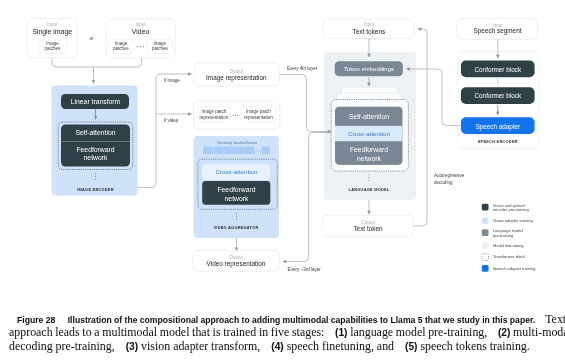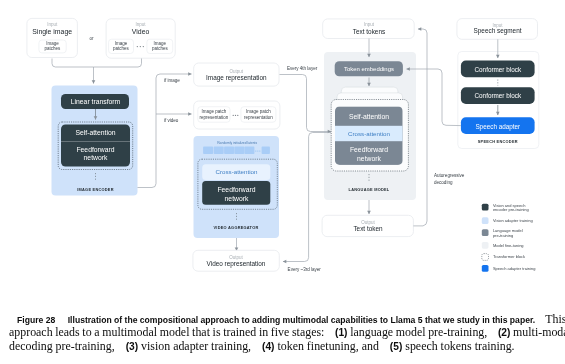--- a/index.html
+++ b/index.html
@@ -255,16 +255,16 @@
       <text class="lgd" x="492.9" y="258.1">Transformer block</text>
     </g>
     <g>
       <rect x="481.8" y="265" width="6.7" height="6.8" rx="1.6" fill="#1474ef"></rect>
       <text class="lgd" x="492.9" y="269.6">Speech adapter training</text>
     </g>
   </g>
 </svg>
 
 <div id="cap">
-  <div class="cline"><span class="jb"><b>Figure 28</b></span><span class="gap2"></span><span class="jb"><b>Illustration of the compositional approach to adding multimodal capabilities to Llama 5 that we study in this paper.</b></span><span class="gap3"></span><span class="tail">This</span></div>
+  <div class="cline"><span class="jb"><b>Figure 28</b></span><span class="gap2"></span><span class="jb"><b>Illustration of the compositional approach to adding multimodal capabilities to Llama 5 that we study in this paper.</b></span><span class="gap3"></span><span class="tail">Text</span></div>
   <div class="cline j2"><span>approach leads to a multimodal model that is trained in five stages:</span> <b>(1)</b> <span>language model pre-training,</span> <b>(2)</b> <span>multi-modal</span></div>
-  <div class="cline j3"><span>decoding pre-training,</span> <b>(3)</b> <span>vision adapter training,</span> <b>(4)</b> <span>token finetuning, and</span> <b>(5)</b> <span>speech tokens training.</span></div>
+  <div class="cline j3"><span>decoding pre-training,</span> <b>(3)</b> <span>vision adapter transform,</span> <b>(4)</b> <span>speech finetuning, and</span> <b>(5)</b> <span>speech tokens training.</span></div>
 </div>
 
 </body></html>

